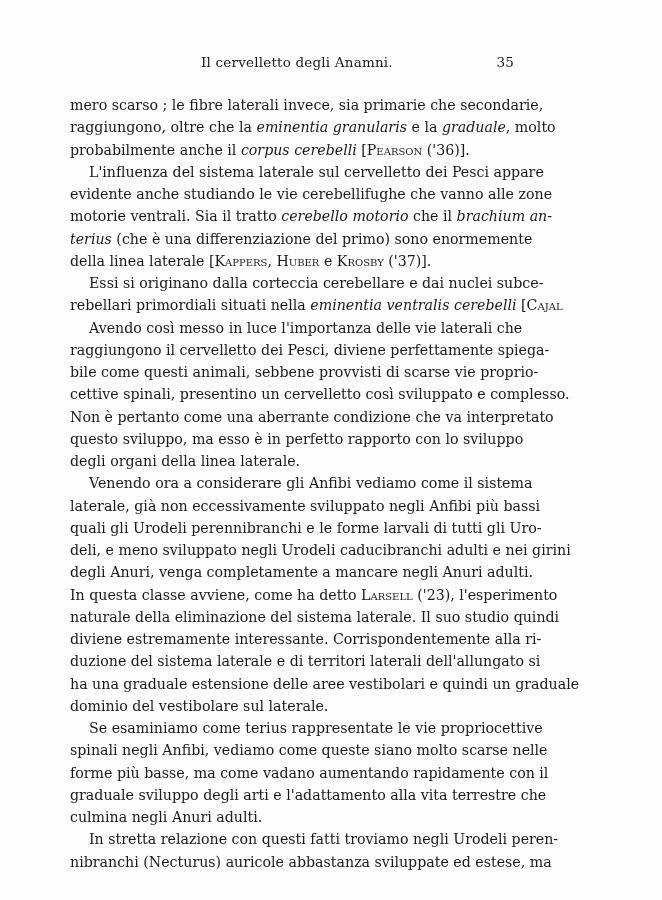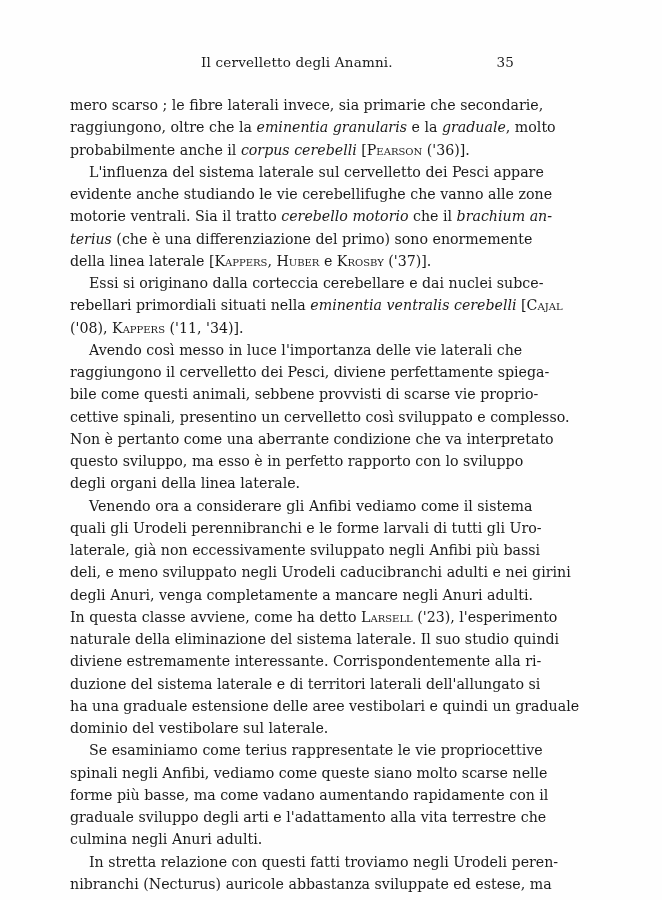--- a/index.html
+++ b/index.html
@@ -41,31 +41,30 @@
       <span class="line">mero scarso ; le fibre laterali invece, sia primarie che secondarie,</span>
       <span class="line">raggiungono, oltre che la <i>eminentia granularis</i> e la <i>graduale</i>, molto</span>
       <span class="line last">probabilmente anche il <i>corpus cerebelli</i> [<span class="sc">Pearson</span> ('36)].</span>
       <span class="line indent">L'influenza del sistema laterale sul cervelletto dei Pesci appare</span>
       <span class="line">evidente anche studiando le vie cerebellifughe che vanno alle zone</span>
       <span class="line">motorie ventrali. Sia il tratto <i>cerebello motorio</i> che il <i>brachium an-</i></span>
       <span class="line"><i>terius</i> (che è una differenziazione del primo) sono enormemente</span>
       <span class="line last">della linea laterale [<span class="sc">Kappers</span>, <span class="sc">Huber</span> e <span class="sc">Krosby</span> ('37)].</span>
       <span class="line indent">Essi si originano dalla corteccia cerebellare e dai nuclei subce-</span>
       <span class="line">rebellari primordiali situati nella <i>eminentia ventralis cerebelli</i> [<span class="sc">Cajal</span></span>
-      <span class="line last">('08), <span class="sc">Kappers</span> ('11, '34)].</span>
       <span class="line indent">Avendo così messo in luce l'importanza delle vie laterali che</span>
       <span class="line">raggiungono il cervelletto dei Pesci, diviene perfettamente spiega-</span>
       <span class="line">bile come questi animali, sebbene provvisti di scarse vie proprio-</span>
       <span class="line">cettive spinali, presentino un cervelletto così sviluppato e complesso.</span>
       <span class="line">Non è pertanto come una aberrante condizione che va interpretato</span>
       <span class="line">questo sviluppo, ma esso è in perfetto rapporto con lo sviluppo</span>
       <span class="line last">degli organi della linea laterale.</span>
       <span class="line indent">Venendo ora a considerare gli Anfibi vediamo come il sistema</span>
+      <span class="line">laterale, già non eccessivamente sviluppato negli Anfibi più bassi</span>
       <span class="line">quali gli Urodeli perennibranchi e le forme larvali di tutti gli Uro-</span>
-      <span class="line">laterale, già non eccessivamente sviluppato negli Anfibi più bassi</span>
       <span class="line">deli, e meno sviluppato negli Urodeli caducibranchi adulti e nei girini</span>
       <span class="line">degli Anuri, venga completamente a mancare negli Anuri adulti.</span>
       <span class="line">In questa classe avviene, come ha detto <span class="sc">Larsell</span> ('23), l'esperimento</span>
       <span class="line">naturale della eliminazione del sistema laterale. Il suo studio quindi</span>
       <span class="line">diviene estremamente interessante. Corrispondentemente alla ri-</span>
       <span class="line">duzione del sistema laterale e di territori laterali dell'allungato si</span>
       <span class="line">ha una graduale estensione delle aree vestibolari e quindi un graduale</span>
       <span class="line last">dominio del vestibolare sul laterale.</span>
       <span class="line indent">Se esaminiamo come terius rappresentate le vie propriocettive</span>
       <span class="line">spinali negli Anfibi, vediamo come queste siano molto scarse nelle</span>

